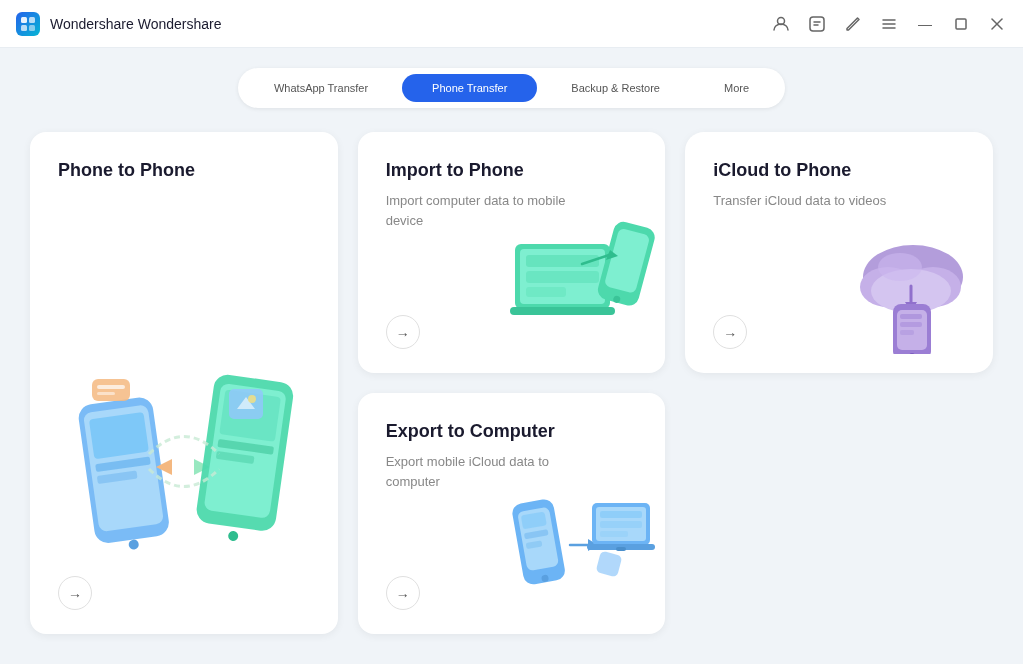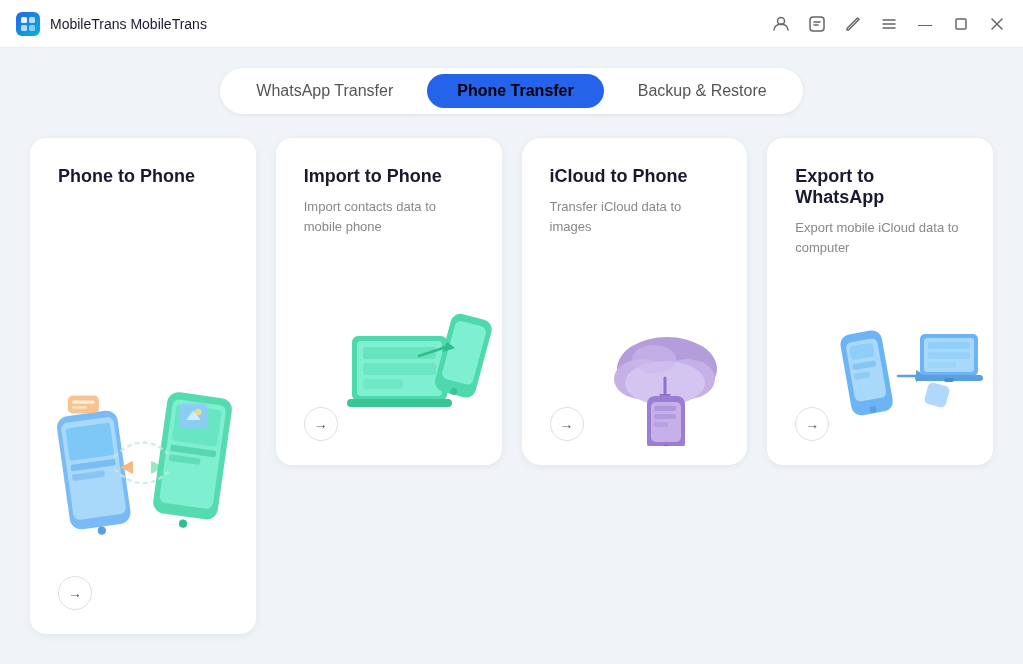--- a/index.html
+++ b/index.html
@@ -86,37 +86,36 @@
       display: flex;
       background: #ffffff;
       border-radius: 50px;
       padding: 6px;
       gap: 4px;
       box-shadow: 0 1px 4px rgba(0,0,0,0.08);
     }
     .nav-tab {
       padding: 8px 30px;
       border-radius: 50px;
-      font-size: 16px;
+      font-size: 11px;
       font-weight: 500;
       cursor: pointer;
       color: #555;
       white-space: nowrap;
       transition: all 0.2s;
     }
     .nav-tab.active {
       background: #2563eb;
-      color: #000000;
-      font-weight: bold;
+      color: #ffffff;
     }
 
     
     .cards-grid {
       display: grid;
-      grid-template-columns: 1fr 1fr 1fr 1fr;
+      grid-template-columns: 1fr 1fr 1fr;
       grid-template-rows: auto auto;
       gap: 20px;
       flex: 1;
     }
 
     
     .card {
       background: #ffffff;
       border-radius: 16px;
       padding: 28px 28px 24px;
@@ -168,21 +167,21 @@
 <div class="title-bar">
   <div class="title-bar-left">
     <div class="app-icon">
       <svg width="16" height="16" viewBox="0 0 16 16" fill="none">
         <rect x="1" y="1" width="6" height="6" rx="1.5" fill="white" opacity="0.9"></rect>
         <rect x="9" y="1" width="6" height="6" rx="1.5" fill="white" opacity="0.7"></rect>
         <rect x="1" y="9" width="6" height="6" rx="1.5" fill="white" opacity="0.7"></rect>
         <rect x="9" y="9" width="6" height="6" rx="1.5" fill="white" opacity="0.5"></rect>
       </svg>
     </div>
-    <span class="app-title">MobileTrans MobileTrans</span>
+    <span class="app-title">Wondershare Wondershare</span>
   </div>
   <div class="title-bar-right">
 
     <div class="win-btn">
       <svg width="18" height="18" viewBox="0 0 18 18" fill="none">
         <circle cx="9" cy="6" r="3.5" stroke="#666" stroke-width="1.5"></circle>
         <path d="M2 15c0-3.314 3.134-6 7-6s7 2.686 7 6" stroke="#666" stroke-width="1.5" stroke-linecap="round"></path>
       </svg>
     </div>
 
@@ -222,20 +221,21 @@
   </div>
 </div>
 
 <div class="main-content">
 
   <div class="nav-tabs">
     <div class="nav-tabs-inner">
       <div class="nav-tab">WhatsApp Transfer</div>
       <div class="nav-tab active">Phone Transfer</div>
       <div class="nav-tab">Backup &amp; Restore</div>
+      <div class="nav-tab">More</div>
     </div>
   </div>
 
   <div class="cards-grid">
 
     <div class="card card-large" style="position:relative; overflow:hidden;">
       <div class="card-title">Phone to Phone</div>
 
       <div style="position:absolute; bottom:55px; left:15px; right:15px; display:flex; justify-content:center; align-items:flex-end;">
         <svg width="240" height="220" viewBox="0 0 240 220" fill="none" xmlns="http://www.w3.org/2000/svg">
@@ -282,21 +282,21 @@
 
           <path d="M85 95 Q120 60 155 95" stroke="#C8EAD5" stroke-width="3" fill="none" stroke-dasharray="6,4" opacity="0.8"></path>
           <path d="M85 110 Q120 145 155 110" stroke="#C8EAD5" stroke-width="3" fill="none" stroke-dasharray="6,4" opacity="0.8"></path>
         </svg>
       </div>
       <div class="card-arrow" style="margin-top: auto; position:absolute; bottom:24px; left:28px;">→</div>
     </div>
 
     <div class="card" style="position:relative; overflow:hidden; min-height:150px;">
       <div class="card-title">Import to Phone</div>
-      <div class="card-desc">Import contacts data to mobile phone</div>
+      <div class="card-desc">Import computer data to mobile device</div>
 
       <div style="position:absolute; right:10px; bottom:20px;">
         <svg width="145" height="130" viewBox="0 0 145 130" fill="none" xmlns="http://www.w3.org/2000/svg">
 
           <g transform="translate(0, 20)">
             <rect x="5" y="5" width="95" height="65" rx="6" fill="#4DD9AC"></rect>
             <rect x="10" y="10" width="85" height="55" rx="4" fill="#7EEFD0"></rect>
             <rect x="0" y="68" width="105" height="8" rx="4" fill="#3AC498"></rect>
 
             <rect x="16" y="16" width="73" height="12" rx="3" fill="#4DD9AC" opacity="0.5"></rect>
@@ -314,21 +314,21 @@
             <path d="M0 0 L30 -10" stroke="#2FBD8E" stroke-width="2.5" stroke-linecap="round"></path>
             <polygon points="28,-14 36,-8 24,-4" fill="#2FBD8E"></polygon>
           </g>
         </svg>
       </div>
       <div class="card-arrow" style="margin-top:auto;">→</div>
     </div>
 
     <div class="card" style="position:relative; overflow:hidden; min-height:150px;border-radius:19px;">
       <div class="card-title">iCloud to Phone</div>
-      <div class="card-desc">Transfer iCloud data to images</div>
+      <div class="card-desc">Transfer iCloud data to videos</div>
 
       <div style="position:absolute; right:5px; bottom:15px;">
         <svg width="145" height="130" viewBox="0 0 145 130" fill="none" xmlns="http://www.w3.org/2000/svg">
 
           <g transform="translate(5,5)">
             <ellipse cx="65" cy="48" rx="50" ry="32" fill="#B39DDB"></ellipse>
             <ellipse cx="40" cy="58" rx="28" ry="20" fill="#C5B0E8"></ellipse>
             <ellipse cx="85" cy="58" rx="28" ry="20" fill="#C5B0E8"></ellipse>
             <ellipse cx="63" cy="62" rx="40" ry="22" fill="#D4C5F0"></ellipse>
 
@@ -348,21 +348,21 @@
             <rect x="7" y="10" width="22" height="5" rx="2" fill="#9B7ED4" opacity="0.5"></rect>
             <rect x="7" y="18" width="22" height="5" rx="2" fill="#9B7ED4" opacity="0.4"></rect>
             <rect x="7" y="26" width="14" height="5" rx="2" fill="#9B7ED4" opacity="0.3"></rect>
           </g>
         </svg>
       </div>
       <div class="card-arrow" style="margin-top:auto;">→</div>
     </div>
 
     <div class="card" style="position:relative; overflow:hidden; min-height:150px;">
-      <div class="card-title">Export to WhatsApp</div>
+      <div class="card-title">Export to Computer</div>
       <div class="card-desc">Export mobile iCloud data to computer</div>
 
       <div style="position:absolute; right:5px; bottom:10px;">
         <svg width="150" height="135" viewBox="0 0 150 135" fill="none" xmlns="http://www.w3.org/2000/svg">
 
           <g transform="translate(10, 15) rotate(-10, 25, 55)">
             <rect x="0" y="0" width="42" height="82" rx="10" fill="#6CB4F5"></rect>
             <rect x="5" y="8" width="32" height="60" rx="6" fill="#A8D8FA"></rect>
             <circle cx="21" cy="78" r="3.5" fill="#5AA0E0"></circle>
             <rect x="8" y="12" width="24" height="14" rx="3" fill="#7EC8F8" opacity="0.6"></rect>

